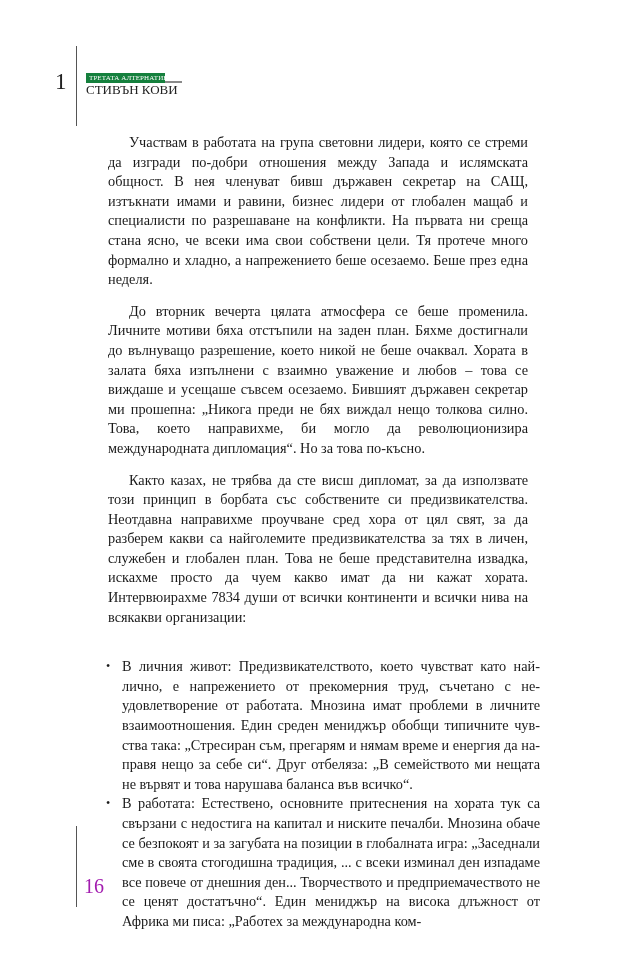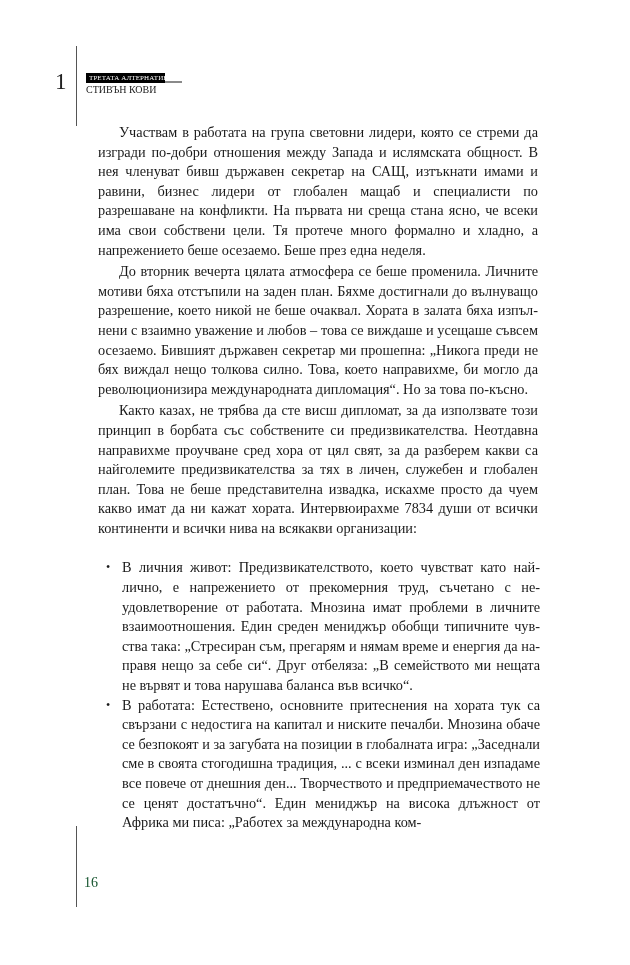--- a/index.html
+++ b/index.html
@@ -40,21 +40,21 @@
     }
     .rh-title-wrap {
       position: relative;
       height: 10px;
       width: 96px;
     }
     .rh-title {
       position: absolute;
       left: 0;
       top: 0;
-      background: #000000;
+      background: #15803d;
       color: #fff;
       font-family: "Liberation Serif", serif;
       font-size: 7px;
       line-height: 10px;
       height: 10px;
       padding: 0 3px;
       letter-spacing: 0.1px;
       white-space: nowrap;
       width: 73px;
       box-sizing: content-box;
@@ -62,40 +62,40 @@
     .rh-rule {
       position: absolute;
       left: 0;
       top: 8px;
       width: 96px;
       height: 2px;
       background: #8a8a8a;
     }
     .rh-author {
       font-family: "Liberation Serif", serif;
-      font-size: 10px;
+      font-size: 13px;
       line-height: 11px;
       margin-top: 1px;
       color: #222;
       white-space: nowrap;
     }
 
     .page-body {
       position: absolute;
       left: 96px;
       top: 121px;
       width: 444px;
       font-family: "Liberation Serif", serif;
       font-size: 14.3px;
       line-height: 19.6px;
       text-align: justify;
       hyphens: manual;
     }
     .page-body p {
-      margin: 2px;
+      margin: 12px;
       text-indent: 21px;
     }
     .spacer {
       height: 18px;
     }
     ul.bullets {
       list-style: none;
       margin: 0;
       padding: 0 0 0 26px;
     }
@@ -110,22 +110,22 @@
       font-size: 12px;
     }
     ul.bullets li .lead {
     }
 
     .folio {
       position: absolute;
       left: 84px;
       top: 875px;
       font-family: "Liberation Serif", serif;
-      font-size: 14px;
-      color: #14532d;
+      font-size: 20px;
+      color: #a21caf;
     }
   </style>
 </head>
 <body>
 
 <div class="vline top"></div>
 <div class="vline bottom"></div>
 
 <div class="chapter-num">1</div>
 

